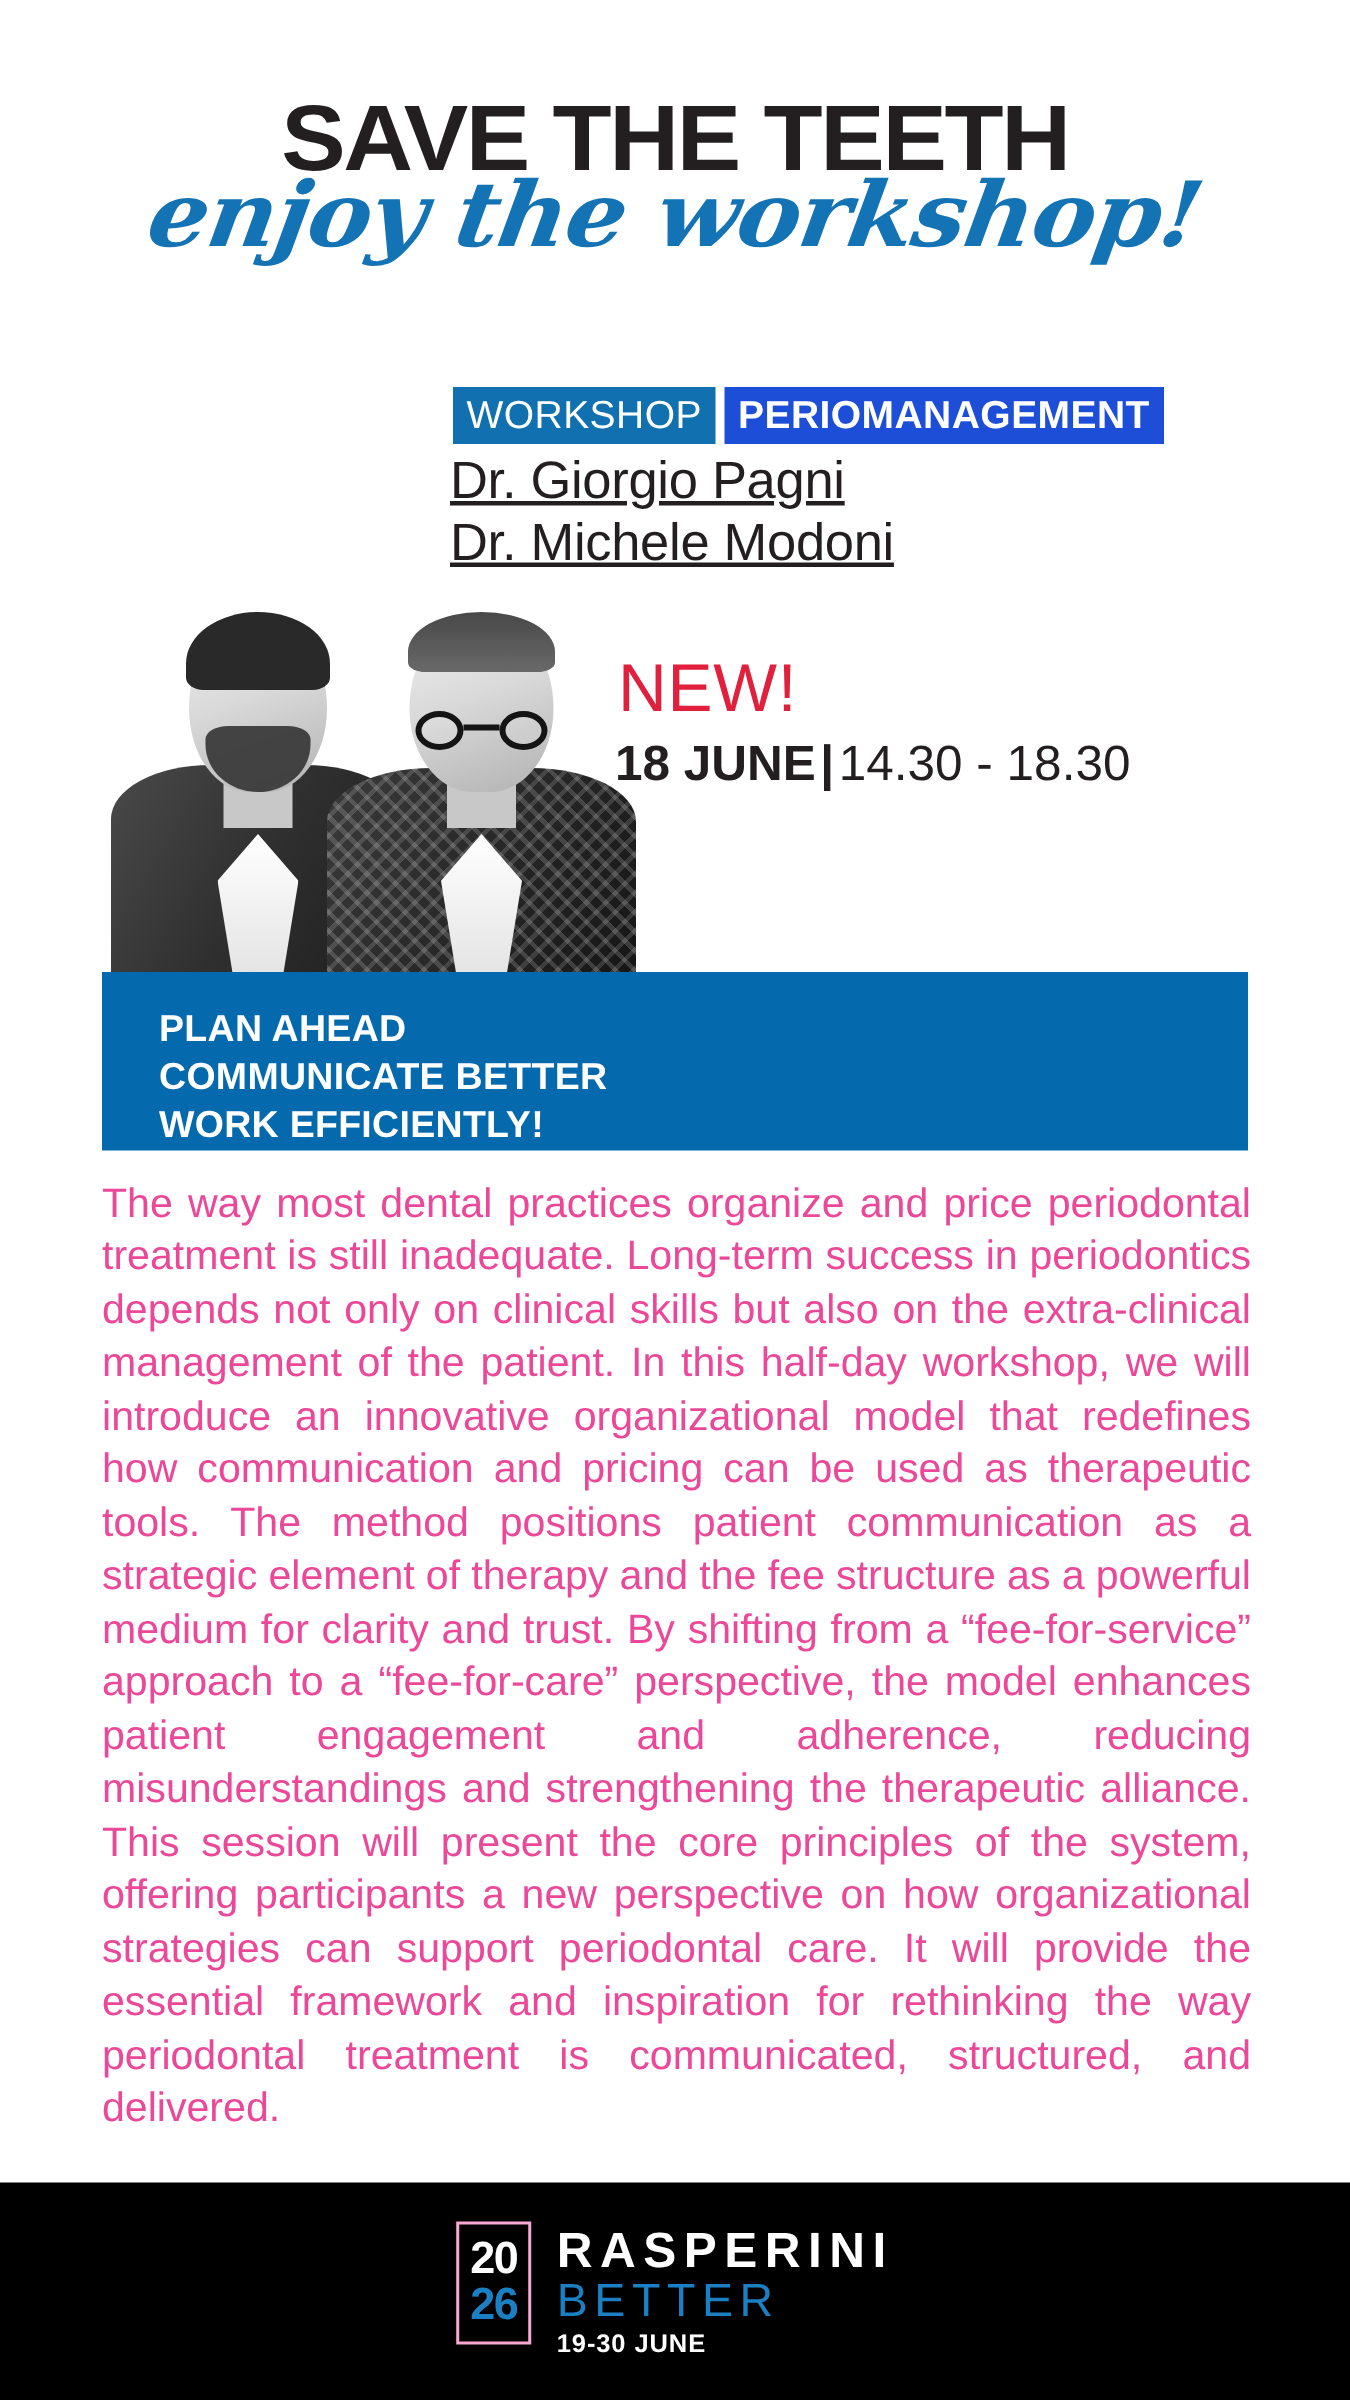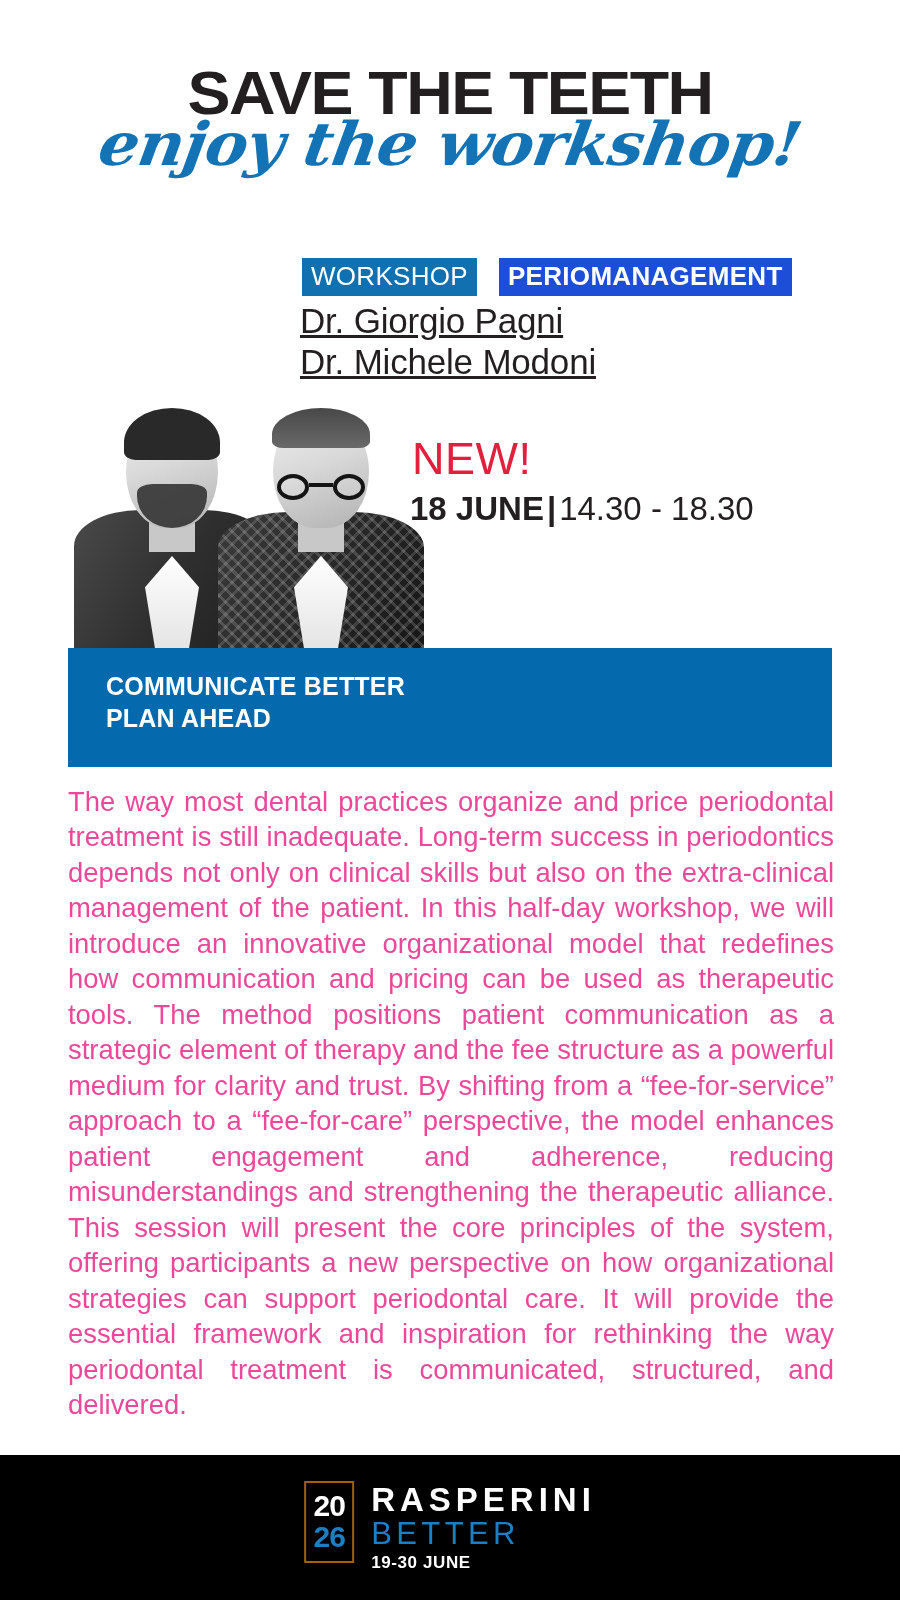--- a/index.html
+++ b/index.html
@@ -54,21 +54,21 @@
     letter-spacing: -1px;
   }
 
   
   .badge-row {
     position: absolute;
     left: 302px;
     top: 258px;
     display: flex;
     align-items: flex-end;
-    gap: 22px;
+    gap: 6px;
   }
   .badge {
     font-weight: normal;
     font-size: 26px;
     line-height: 1;
     padding: 5px 9px 7px 9px;
     color: #ffffff;
     letter-spacing: 0.3px;
   }
   .badge-workshop {
@@ -280,21 +280,21 @@
     left: 50%;
     top: 26px;
     transform: translateX(-50%);
     display: flex;
     align-items: flex-start;
     gap: 17px;
   }
   .year-box {
     width: 50px;
     height: 82px;
-    border: 2px solid #a16207;
+    border: 2px solid #f9a8d4;
     display: flex;
     flex-direction: column;
     align-items: center;
     justify-content: center;
     box-sizing: border-box;
   }
   .year-top {
     color: #ffffff;
     font-weight: bold;
     font-size: 30px;
@@ -378,22 +378,23 @@
   </div>
 </div>
 
 <div class="new-label">NEW!</div>
 <div class="date-line">
   <span class="d-strong">18 JUNE</span><span class="d-sep">|</span><span class="d-time">14.30 - 18.30</span>
 </div>
 
 <div class="banner">
   <div class="banner-inner">
+    <div>PLAN AHEAD</div>
     <div>COMMUNICATE BETTER</div>
-    <div>PLAN AHEAD</div>
+    <div>WORK EFFICIENTLY!</div>
   </div>
 </div>
 
 <div class="bodytext">The way most dental practices organize and price periodontal treatment is still inadequate. Long-term success in periodontics depends not only on clinical skills but also on the extra-clinical management of the patient. In this half-day workshop, we will introduce an innovative organizational model that redefines how communication and pricing can be used as therapeutic tools. The method positions patient communication as a strategic element of therapy and the fee structure as a powerful medium for clarity and trust. By shifting from a “fee-for-service” approach to a “fee-for-care” perspective, the model enhances patient engagement and adherence, reducing misunderstandings and strengthening the therapeutic alliance. This session will present the core principles of the system, offering participants a new perspective on how organizational strategies can support periodontal care. It will provide the essential framework and inspiration for rethinking the way periodontal treatment is communicated, structured, and delivered.</div>
 
 <div class="footer">
   <div class="footer-logo">
     <div class="year-box">
       <span class="year-top">20</span>
       <span class="year-bottom">26</span>

